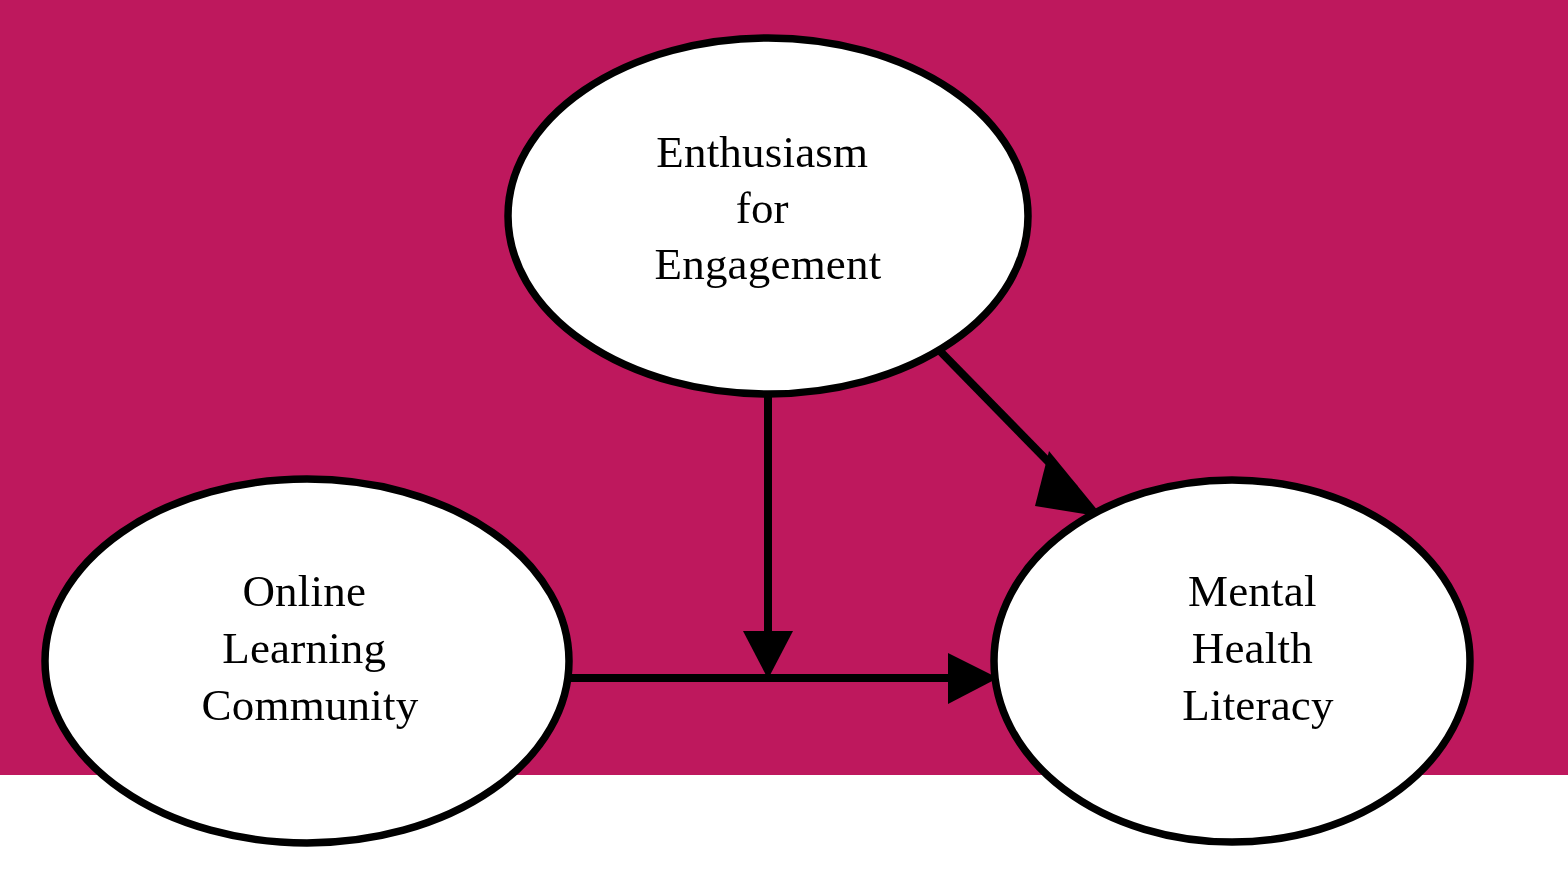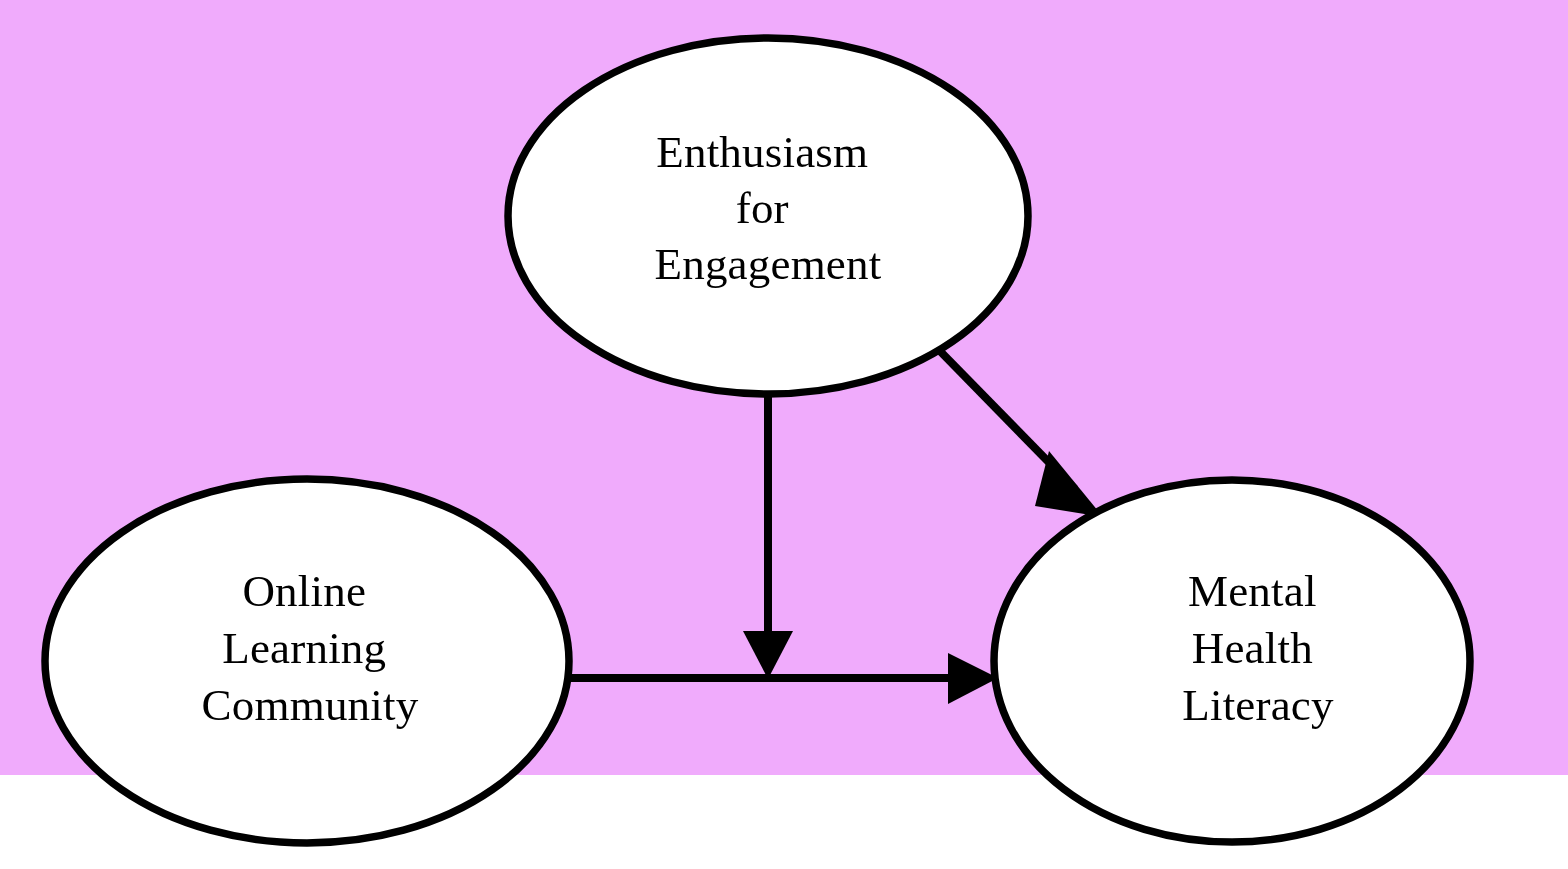--- a/index.html
+++ b/index.html
@@ -11,21 +11,21 @@
   body {
     width: 1568px;
     height: 869px;
     overflow: hidden;
     font-family: "Liberation Serif", "DejaVu Serif", serif;
   }
   #diagram-root {
     position: relative;
     width: 1568px;
     height: 775px;
-    background: #f0abfc;
+    background: #be185d;
   }
   svg#model-svg {
     position: absolute;
     left: 0;
     top: 0;
     width: 1568px;
     height: 869px;
     display: block;
   }
   .node-ellipse {

